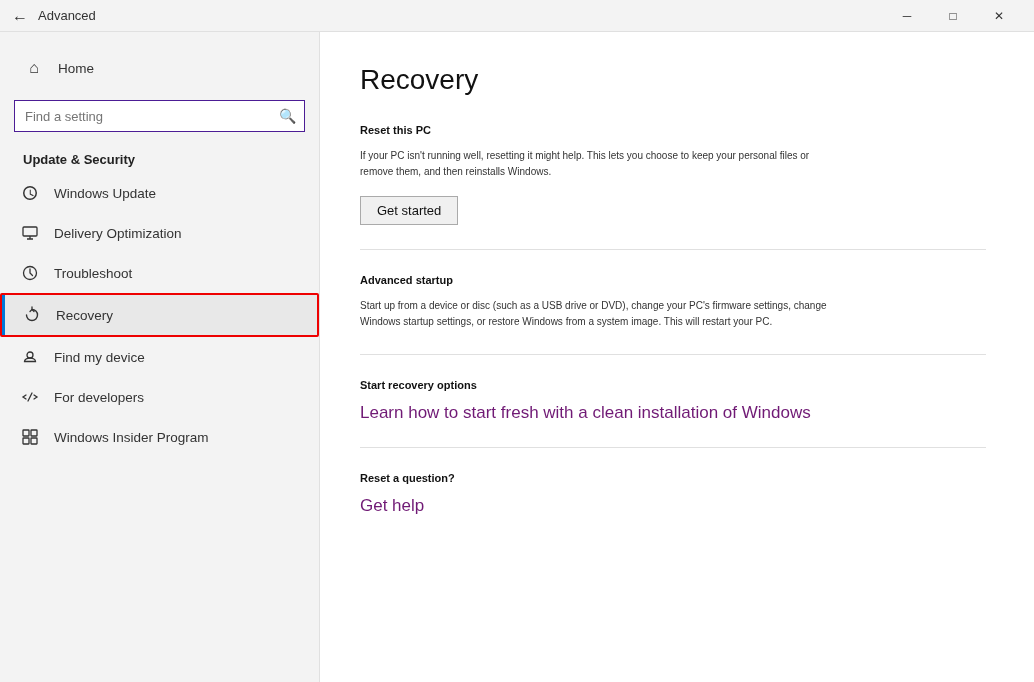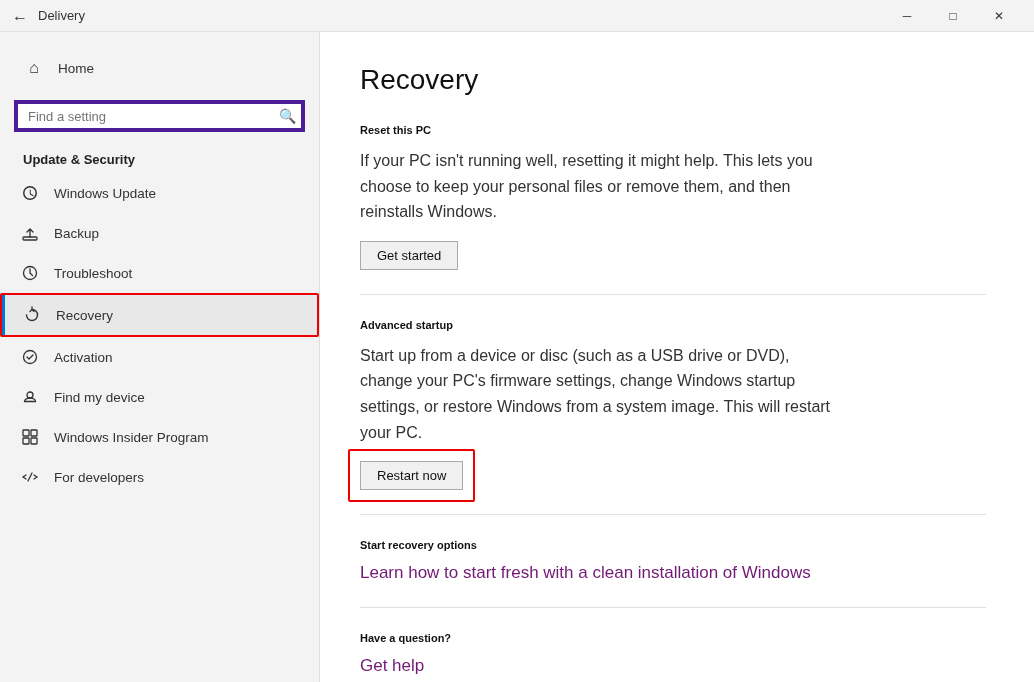--- a/index.html
+++ b/index.html
@@ -72,21 +72,21 @@
       padding: 16px 20px 8px 20px;
     }
 
     .sidebar-search {
       position: relative;
       margin: 0 14px 12px 14px;
     }
     .sidebar-search input {
       width: 100%;
       height: 32px;
-      border: 4px solid #4c1d95;
+      border: 1px solid #4c1d95;
       padding: 0 30px 0 10px;
       font-size: 13px;
       background: white;
       outline: none;
     }
     .sidebar-search-icon {
       position: absolute;
       right: 8px;
       top: 50%;
       transform: translateY(-50%);
@@ -149,21 +149,21 @@
     }
 
     .section-title {
       font-size: 11px;
       font-weight: 600;
       color: #111;
       margin-bottom: 12px;
     }
 
     .section-desc {
-      font-size: 16px;
+      font-size: 10px;
       color: #333;
       line-height: 1.6;
       margin-bottom: 16px;
       max-width: 480px;
     }
 
     .btn {
       display: inline-block;
       padding: 6px 16px;
       border: 1px solid #aaa;
@@ -213,21 +213,21 @@
     
     ::-webkit-scrollbar { width: 8px; }
     ::-webkit-scrollbar-track { background: #f3f3f3; }
     ::-webkit-scrollbar-thumb { background: #bbb; }
   </style>
 </head>
 <body>
 
 <div class="titlebar">
   <span class="titlebar-back">←</span>
-  <span class="titlebar-title">Delivery</span>
+  <span class="titlebar-title">Advanced</span>
   <div class="titlebar-controls">
     <div class="titlebar-btn">─</div>
     <div class="titlebar-btn">□</div>
     <div class="titlebar-btn close">✕</div>
   </div>
 </div>
 
 <div class="main-container">
 
   <div class="sidebar">
@@ -247,31 +247,31 @@
 
     <div class="sidebar-item">
       <span class="sidebar-item-icon">
         <svg width="18" height="18" viewBox="0 0 18 18" fill="none">
             <path d="M9 2a7 7 0 110 14A7 7 0 019 2zm0 1.5a5.5 5.5 0 100 11 5.5 5.5 0 000-11zm.75 2.25v4l3 1.5-.6 1.05-3.4-1.8V5.75h1z" fill="#333"></path>
           </svg>
       </span>
       <span>Windows Update</span>
     </div>
 
-
-
-    <div class="sidebar-item">
-      <span class="sidebar-item-icon">
-        <svg width="18" height="18" viewBox="0 0 18 18" fill="none">
-            <path d="M9 13V5M9 5l-3 3M9 5l3 3" stroke="#333" stroke-width="1.3" stroke-linecap="round"></path>
-            <rect x="2" y="13" width="14" height="3" rx="1" stroke="#333" stroke-width="1.3" fill="none"></rect>
-          </svg>
-      </span>
-      <span>Backup</span>
-    </div>
+    <div class="sidebar-item">
+      <span class="sidebar-item-icon">
+        <svg width="18" height="18" viewBox="0 0 18 18" fill="none">
+            <rect x="2" y="3" width="14" height="9" rx="1" stroke="#333" stroke-width="1.3" fill="none"></rect>
+            <path d="M6 15h6M9 12v3" stroke="#333" stroke-width="1.3"></path>
+          </svg>
+      </span>
+      <span>Delivery Optimization</span>
+    </div>
+
+
 
     <div class="sidebar-item">
       <span class="sidebar-item-icon">
         <svg width="18" height="18" viewBox="0 0 18 18" fill="none">
             <circle cx="9" cy="9" r="6.5" stroke="#333" stroke-width="1.3" fill="none"></circle>
             <path d="M9 5v4l2.5 2.5" stroke="#333" stroke-width="1.3" stroke-linecap="round"></path>
           </svg>
       </span>
       <span>Troubleshoot</span>
     </div>
@@ -279,89 +279,76 @@
     <div class="sidebar-item active recovery-highlight" style="padding: 10px 20px;">
       <span class="sidebar-item-icon">
         <svg width="18" height="18" viewBox="0 0 18 18" fill="none">
             <path d="M3.5 9A5.5 5.5 0 109 3.5" stroke="#333" stroke-width="1.4" stroke-linecap="round" fill="none"></path>
             <path d="M9 3.5V1M9 3.5L7 5.5M9 3.5L11 5.5" stroke="#333" stroke-width="1.3" stroke-linecap="round"></path>
           </svg>
       </span>
       <span>Recovery</span>
     </div>
 
-    <div class="sidebar-item">
-      <span class="sidebar-item-icon">
-        <svg width="18" height="18" viewBox="0 0 18 18" fill="none">
-            <circle cx="9" cy="9" r="6.5" stroke="#333" stroke-width="1.3" fill="none"></circle>
-            <path d="M6 9l2 2 4-4" stroke="#333" stroke-width="1.3" stroke-linecap="round" stroke-linejoin="round"></path>
-          </svg>
-      </span>
-      <span>Activation</span>
-    </div>
 
     <div class="sidebar-item">
       <span class="sidebar-item-icon">
         <svg width="18" height="18" viewBox="0 0 18 18" fill="none">
             <circle cx="9" cy="7" r="3" stroke="#333" stroke-width="1.3" fill="none"></circle>
             <path d="M9 10c-3 0-5.5 1.5-5.5 3.5h11C14.5 11.5 12 10 9 10z" stroke="#333" stroke-width="1.3" fill="none"></path>
           </svg>
       </span>
       <span>Find my device</span>
+    </div>
+
+    <div class="sidebar-item">
+      <span class="sidebar-item-icon">
+        <svg width="18" height="18" viewBox="0 0 18 18" fill="none">
+            <path d="M5 7l-3 2 3 2M13 7l3 2-3 2M11 5l-4 8" stroke="#333" stroke-width="1.3" stroke-linecap="round"></path>
+          </svg>
+      </span>
+      <span>For developers</span>
     </div>
 
     <div class="sidebar-item">
       <span class="sidebar-item-icon">
         <svg width="18" height="18" viewBox="0 0 18 18" fill="none">
             <rect x="2" y="2" width="6" height="6" rx="0.5" stroke="#333" stroke-width="1.3" fill="none"></rect>
             <rect x="10" y="2" width="6" height="6" rx="0.5" stroke="#333" stroke-width="1.3" fill="none"></rect>
             <rect x="2" y="10" width="6" height="6" rx="0.5" stroke="#333" stroke-width="1.3" fill="none"></rect>
             <rect x="10" y="10" width="6" height="6" rx="0.5" stroke="#333" stroke-width="1.3" fill="none"></rect>
           </svg>
       </span>
       <span>Windows Insider Program</span>
     </div>
-
-    <div class="sidebar-item">
-      <span class="sidebar-item-icon">
-        <svg width="18" height="18" viewBox="0 0 18 18" fill="none">
-            <path d="M5 7l-3 2 3 2M13 7l3 2-3 2M11 5l-4 8" stroke="#333" stroke-width="1.3" stroke-linecap="round"></path>
-          </svg>
-      </span>
-      <span>For developers</span>
-    </div>
   </div>
 
   <div class="content">
     <h1 class="page-title">Recovery</h1>
 
     <div>
       <h2 class="section-title">Reset this PC</h2>
       <p class="section-desc">If your PC isn't running well, resetting it might help. This lets you choose to keep your personal files or remove them, and then reinstalls Windows.</p>
       <button class="btn">Get started</button>
     </div>
 
     <hr class="section-divider">
 
     <div>
       <h2 class="section-title">Advanced startup</h2>
       <p class="section-desc">Start up from a device or disc (such as a USB drive or DVD), change your PC's firmware settings, change Windows startup settings, or restore Windows from a system image. This will restart your PC.</p>
-      <div class="restart-btn-container">
-        <button class="btn">Restart now</button>
-        <div class="restart-btn-highlight"></div>
-      </div>
     </div>
 
     <hr class="section-divider">
 
     <div>
       <h2 class="section-title">Start recovery options</h2>
       <a class="link-blue">Learn how to start fresh with a clean installation of Windows</a>
     </div>
 
     <hr class="section-divider">
 
     <div>
-      <h2 class="section-title">Have a question?</h2>
+      <h2 class="section-title">Reset a question?</h2>
       <a class="link-blue">Get help</a>
     </div>
   </div>
 </div>
 
 </body></html>

